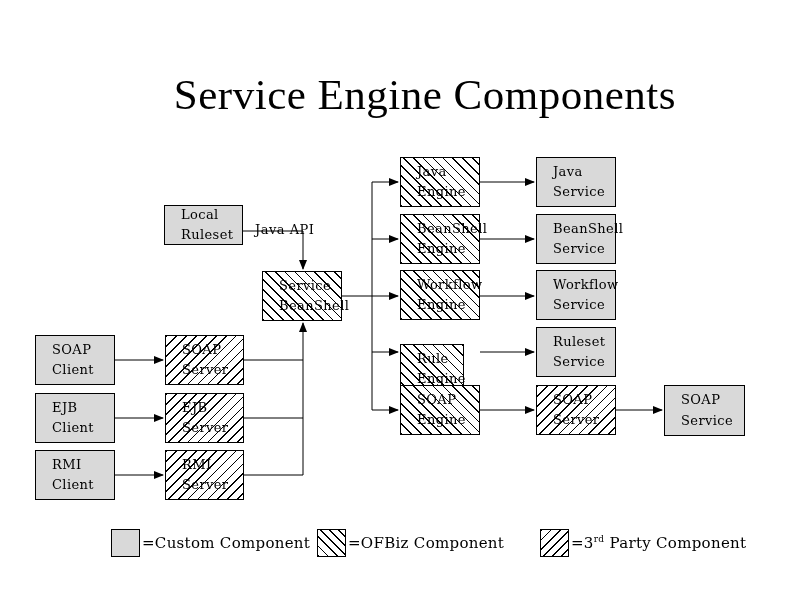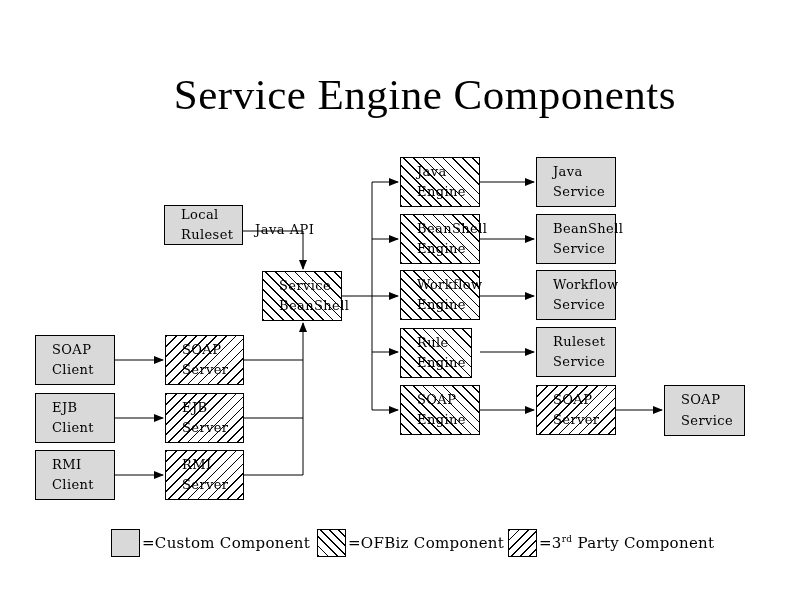--- a/index.html
+++ b/index.html
@@ -88,21 +88,21 @@
       <span>Engine</span>
     </div>
     <div class="node ofbiz" style="left: 400px; top: 214px; width: 80px; height: 50px;">
       <span>BeanShell</span>
       <span>Engine</span>
     </div>
     <div class="node ofbiz" style="left: 400px; top: 270px; width: 80px; height: 50px;">
       <span>Workflow</span>
       <span>Engine</span>
     </div>
-    <div class="node ofbiz" style="left: 400px; top: 328px; width: 72px; height: 50px;">
+    <div class="node ofbiz" style="left: 400px; top: 344px; width: 64px; height: 50px;">
       <span>Rule</span>
       <span>Engine</span>
     </div>
     <div class="node ofbiz" style="left: 400px; top: 385px; width: 80px; height: 50px;">
       <span>SOAP</span>
       <span>Engine</span>
     </div>
     <div class="node custom" style="left: 536px; top: 157px; width: 80px; height: 50px;">
       <span>Java</span>
       <span>Service</span>
@@ -157,17 +157,17 @@
 
 <div id="legend">
     <div class="legend-item" style="left: 111px;">
       <span class="swatch custom"></span>
       <span class="legend-label"><span>=Custom Component</span></span>
     </div>
     <div class="legend-item" style="left: 317px;">
       <span class="swatch ofbiz"></span>
       <span class="legend-label"><span>=OFBiz Component</span></span>
     </div>
-    <div class="legend-item" style="left: 508px; justify-content: space-between;">
+    <div class="legend-item" style="left: 540px; justify-content: space-between;">
       <span class="swatch thirdparty"></span>
       <span class="legend-label"><span>=3</span><sup>rd</sup><span> Party Component</span></span>
     </div>
   </div>
 
 </body></html>

